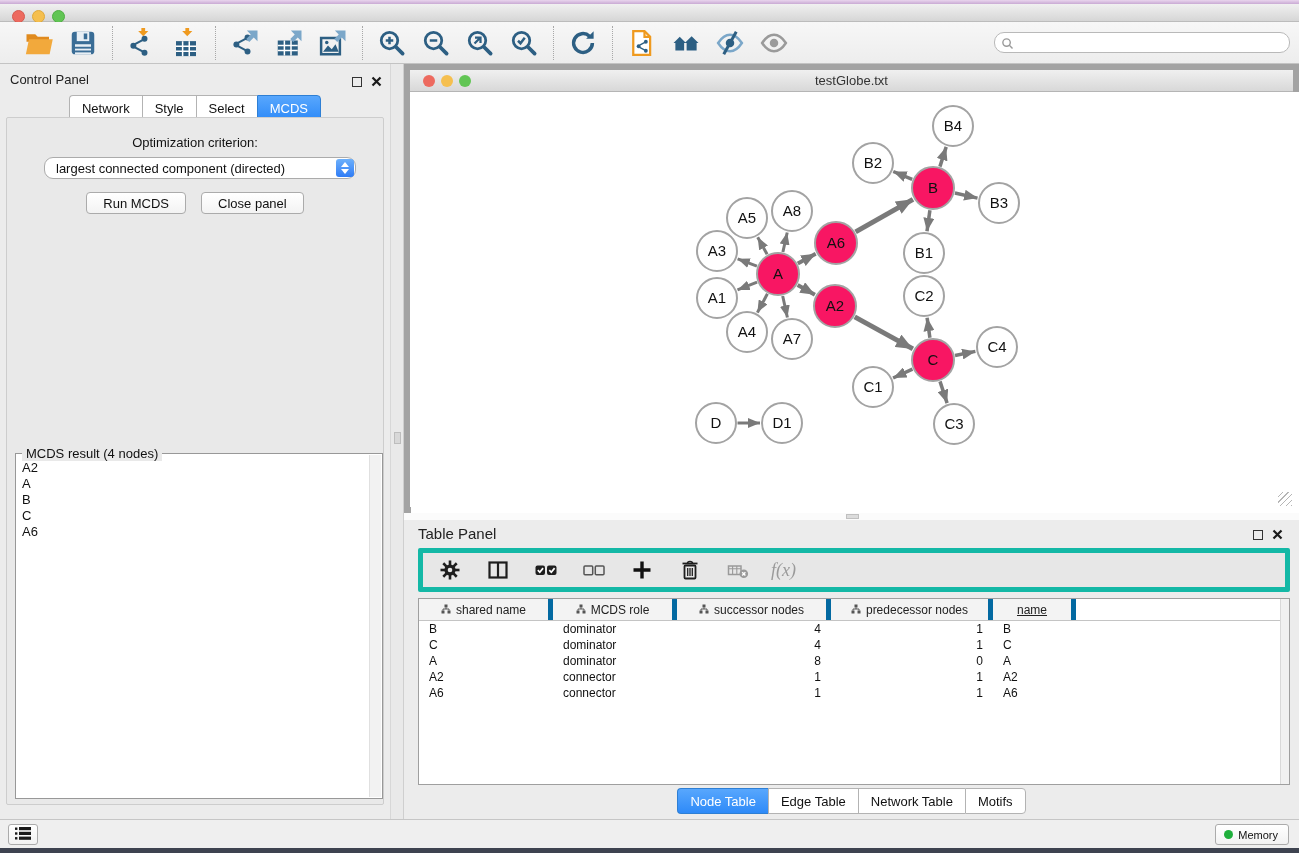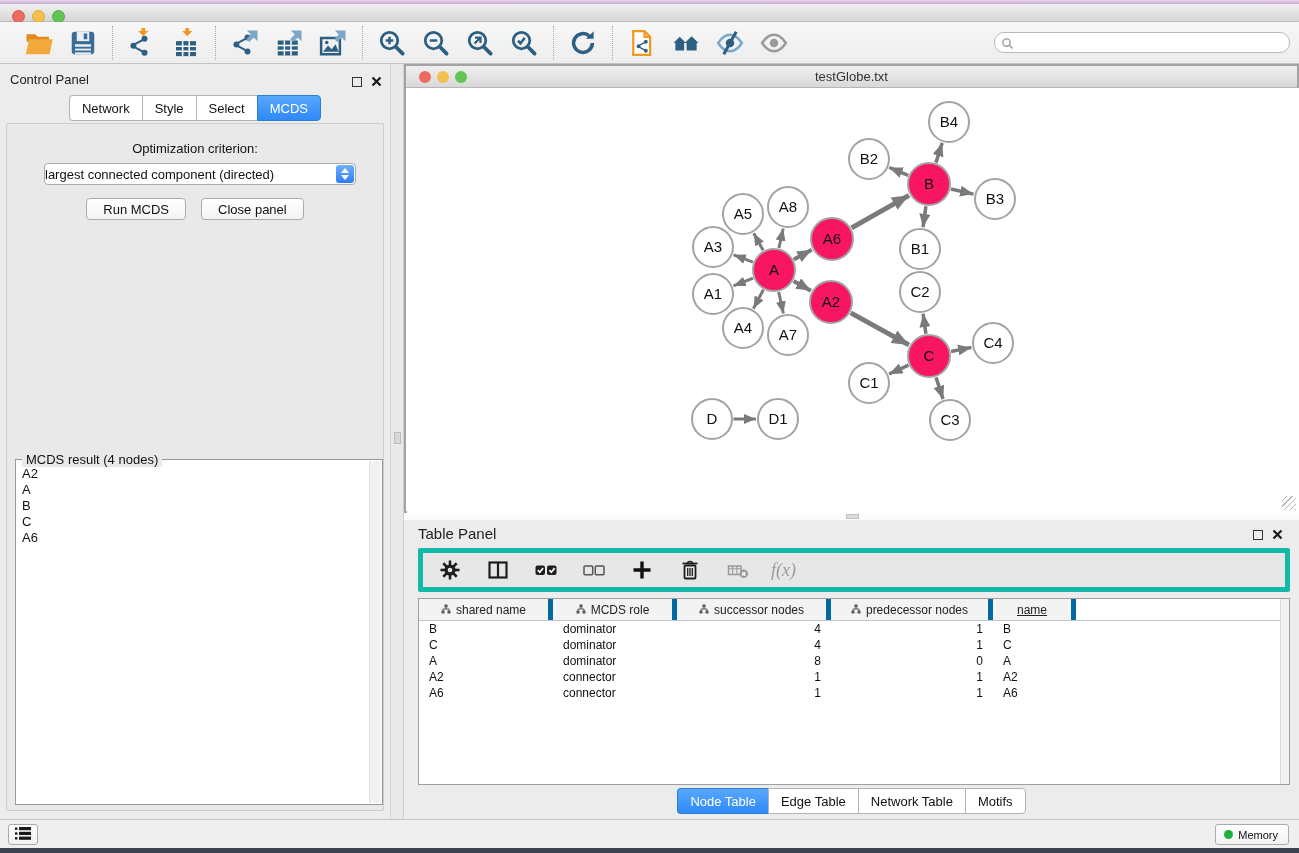--- a/index.html
+++ b/index.html
@@ -40,25 +40,25 @@
   .float-box { width:10px; height:10px; border:1.6px solid #333; background:transparent; }
 
   .cp-tabs { position:absolute; left:0; top:31px; width:390px; display:flex; justify-content:center; }
   .tabbtn { height:22px; padding:12px 12px; font-size:13px; color:#111; background:#fff;
     border:1px solid #b3b3b3; border-right:none; display:flex; align-items:center; cursor:default; }
   .tabbtn:first-child { border-radius:4px 0 0 4px; }
   .tabbtn:last-child { border-radius:0 4px 4px 0; border-right:1px solid #b3b3b3; }
   .tabbtn.active { background:linear-gradient(#58a7fd,#2e8af8); color:#fff; border-color:#2e7fd4; }
 
   .cp-body { position:absolute; left:6px; top:53px; width:378px; height:688px;
-    background:#e9e9e9; border:1px solid #cdcdcd; border-radius:2px;margin-top:6px; }
+    background:#e9e9e9; border:1px solid #cdcdcd; border-radius:2px; }
   .opt-label { position:absolute; left:0; width:100%; top:17px; text-align:center; font-size:13px; color:#111; }
   .combo { position:absolute; left:37px; top:39px; width:312px; height:22px; background:#fff;
-    border:1px solid #ababab; border-radius:4px; font-size:13px; color:#111;
-    display:flex; align-items:center; padding-left:0; }
+    border:1px solid #ababab; border-radius:9px; font-size:13px; color:#111;
+    display:flex; align-items:center; padding-left:11px; }
   .combo .stepper { position:absolute; right:1px; top:1px; bottom:1px; width:18px; border-radius:3px;
     background:linear-gradient(#6db0fb,#2f7cf6); display:flex; flex-direction:column;
     align-items:center; justify-content:center; gap:2px; }
   .combo .stepper svg { display:block; }
   .cp-buttons { position:absolute; left:0; top:74px; width:100%; display:flex; justify-content:center; gap:15px; }
   .pushbtn { height:22px; padding:0 16px; background:linear-gradient(#ffffff,#f3f3f3);
     border:1px solid #ababab; border-radius:4px; font-size:13px; color:#111;
     font-family:"Liberation Sans",sans-serif; cursor:default; }
 
   .result-box { position:absolute; left:8px; top:335px; width:368px; height:346px;
@@ -71,21 +71,21 @@
     background:#f2f2f2; border-left:1px solid #e0e0e0; }
 
   
   .vsplit { position:absolute; left:390px; top:64px; width:14px; height:755px; background:#e9e9e9;
     border-left:1px solid #d7d7d7; border-right:1px solid #cfcfcf; }
   .vsplit .handle { position:absolute; left:3px; top:368px; width:7px; height:12px;
     background:#d8d8d8; border:1px solid #bdbdbd; }
 
   
   .net-window { position:absolute; left:404px; top:64px; width:895px; height:449px;
-    border:2px solid #a3a3a3; background:#fff; }
+    border:6px solid #a3a3a3; background:#fff; }
   .net-titlebar { position:absolute; left:0; top:0; width:100%; height:22px;
     background:linear-gradient(#f0f0f0,#d8d8d8); border-bottom:1px solid #b5b5b5; }
   .net-titlebar .title { position:absolute; left:0; right:0; top:3px; text-align:center; font-size:13px; color:#333; }
   .ntl { position:absolute; top:5px; width:12px; height:12px; border-radius:50%; }
   .ntl.red { left:13px; background:#ed6a5f; } .ntl.yellow { left:31px; background:#f5bf4f; }
   .ntl.green { left:49px; background:#61c554; }
   .net-canvas { position:absolute; left:1px; top:22px; width:892px; height:425px; background:#fff; }
   .grip { position:absolute; right:1px; bottom:1px; width:14px; height:14px;
     background:repeating-linear-gradient(135deg, transparent 0 3px, #b6b6b6 3px 4px); }
 

